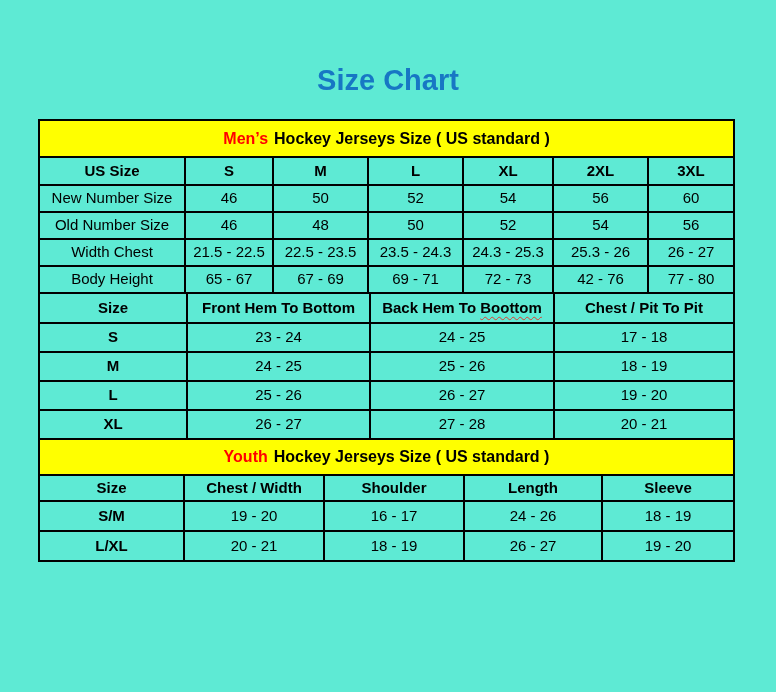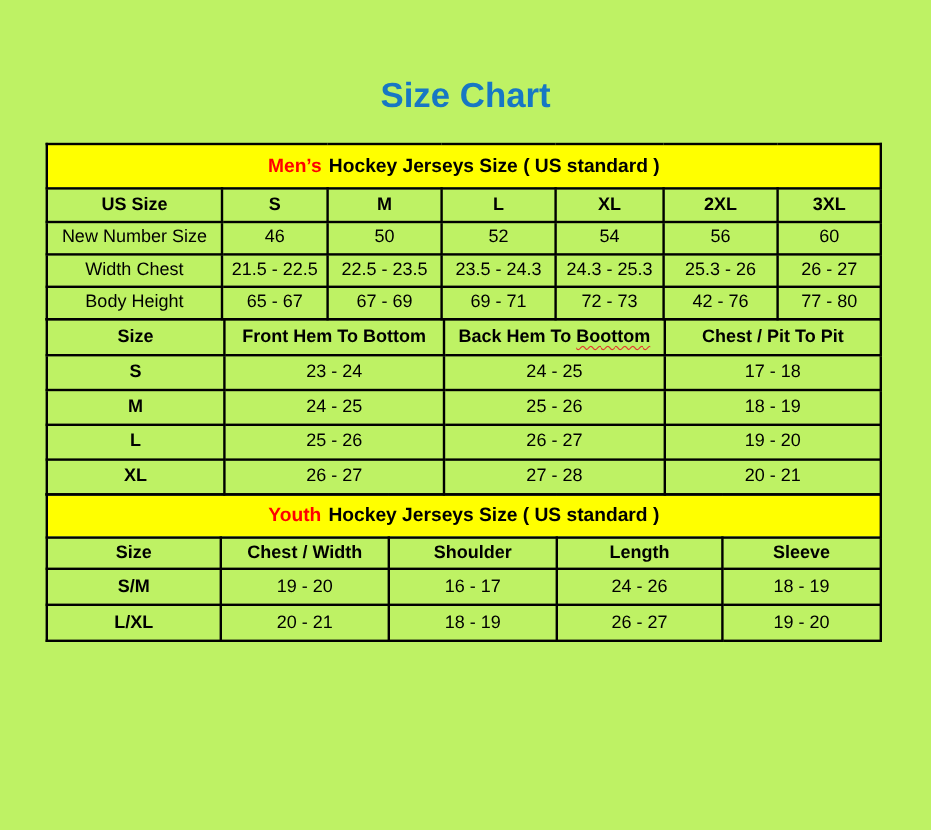--- a/index.html
+++ b/index.html
@@ -1,21 +1,21 @@
 <!DOCTYPE html>
 <html><head>
 <meta charset="utf-8">
 <style>
   * { box-sizing: border-box; }
   html, body { margin: 0; padding: 0; background: #ffffff; }
   .page {
     position: relative;
     width: 776px;
     height: 692px;
-    background: #bef264;
+    background: #5eead4;
     font-family: "Liberation Sans", "DejaVu Sans", sans-serif;
     color: #000000;
     overflow: hidden;
   }
   h1.doc-title {
     margin: 0;
     padding-top: 64px;
     padding-bottom: 22px;
     text-align: center;
     font-size: 29px;
@@ -107,20 +107,29 @@
         <tr class="data-row">
           <th class="row-label-regular">New Number Size</th>
           <td>46</td>
           <td>50</td>
           <td>52</td>
           <td>54</td>
           <td>56</td>
           <td>60</td>
         </tr>
         <tr class="data-row">
+          <th class="row-label-regular">Old Number Size</th>
+          <td>46</td>
+          <td>48</td>
+          <td>50</td>
+          <td>52</td>
+          <td>54</td>
+          <td>56</td>
+        </tr>
+        <tr class="data-row">
           <th class="row-label-regular">Width Chest</th>
           <td>21.5 - 22.5</td>
           <td>22.5 - 23.5</td>
           <td>23.5 - 24.3</td>
           <td>24.3 - 25.3</td>
           <td>25.3 - 26</td>
           <td>26 - 27</td>
         </tr>
         <tr class="data-row">
           <th class="row-label-regular">Body Height</th>

